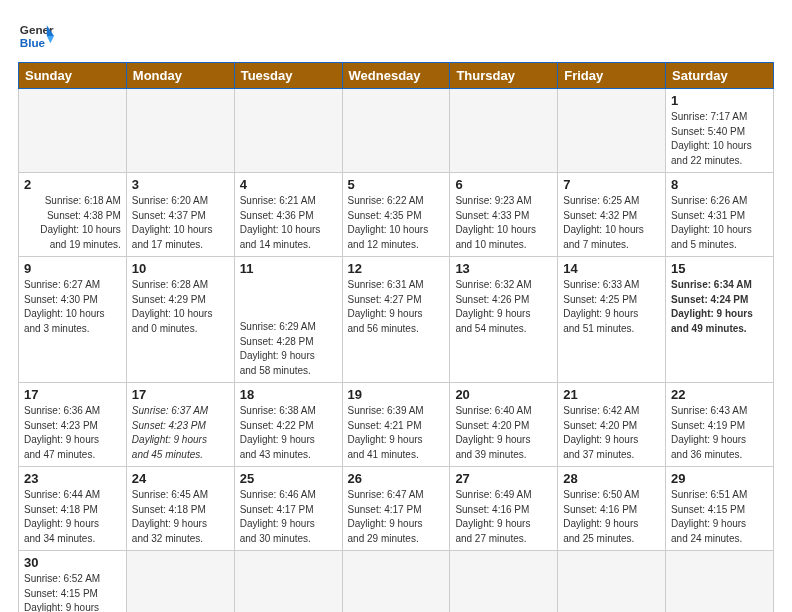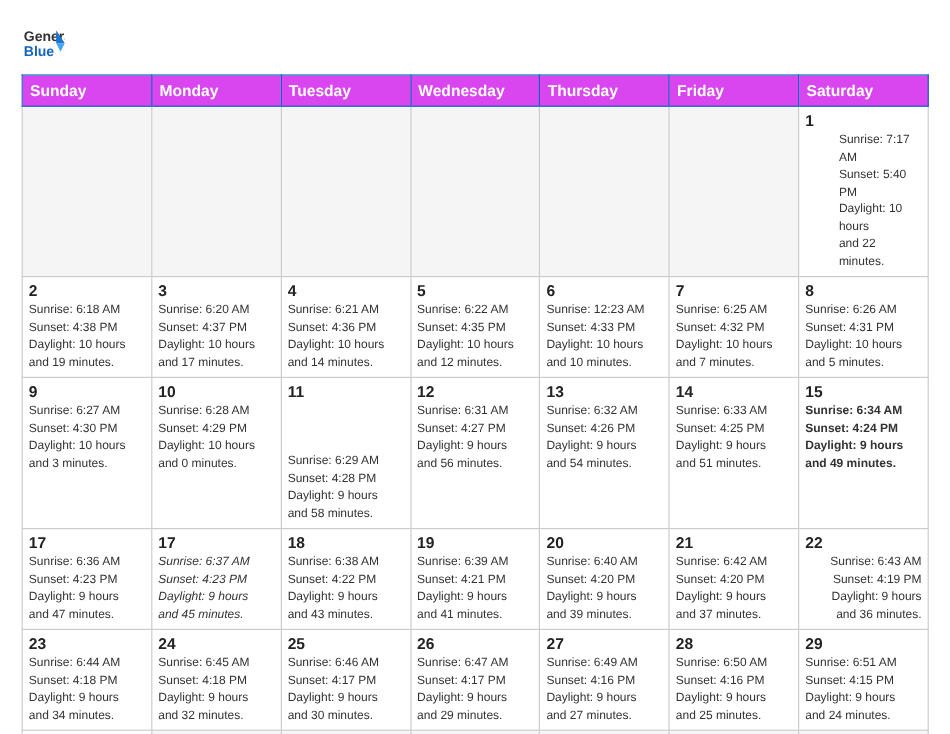--- a/index.html
+++ b/index.html
@@ -42,21 +42,21 @@
       color: #333;
       margin-top: 2px;
     }
     .calendar {
       width: 100%;
       border-collapse: collapse;
       margin-top: 8px;
       border: 1px solid #bbb;
     }
     .calendar th {
-      background: #d946ef;
+      background: #a16207;
       color: #fff;
       font-size: 13px;
       font-weight: bold;
       padding: 5px 6px;
       border: 1px solid #1565c0;
       text-align: left;
     }
     .calendar td {
       border: 1px solid #ccc;
       vertical-align: top;
@@ -117,30 +117,30 @@
     <tbody id="calendar-body">
     <tr>
           <td class="empty"></td>
           <td class="empty"></td>
           <td class="empty"></td>
           <td class="empty"></td>
           <td class="empty"></td>
           <td class="empty"></td>
           <td>
             <span class="day-num">1</span>
-            <div class="day-info" style="white-space: pre-line; margin-left: 28px;">Sunrise: 7:17 AM
+            <div class="day-info" style="white-space: pre-line;">Sunrise: 7:17 AM
 Sunset: 5:40 PM
 Daylight: 10 hours
 and 22 minutes.</div>
           </td>
         </tr>
         <tr>
           <td>
             <span class="day-num">2</span>
-            <div class="day-info" style="white-space: pre-line;">Sunrise: 6:18 AM
+            <div class="day-info" style="white-space: pre-line; text-align: right;">Sunrise: 6:18 AM
 Sunset: 4:38 PM
 Daylight: 10 hours
 and 19 minutes.</div>
           </td>
           <td>
             <span class="day-num">3</span>
             <div class="day-info" style="white-space: pre-line;">Sunrise: 6:20 AM
 Sunset: 4:37 PM
 Daylight: 10 hours
 and 17 minutes.</div>
@@ -154,21 +154,21 @@
           </td>
           <td>
             <span class="day-num">5</span>
             <div class="day-info" style="white-space: pre-line;">Sunrise: 6:22 AM
 Sunset: 4:35 PM
 Daylight: 10 hours
 and 12 minutes.</div>
           </td>
           <td>
             <span class="day-num">6</span>
-            <div class="day-info" style="white-space: pre-line;">Sunrise: 12:23 AM
+            <div class="day-info" style="white-space: pre-line;">Sunrise: 9:23 AM
 Sunset: 4:33 PM
 Daylight: 10 hours
 and 10 minutes.</div>
           </td>
           <td>
             <span class="day-num">7</span>
             <div class="day-info" style="white-space: pre-line;">Sunrise: 6:25 AM
 Sunset: 4:32 PM
 Daylight: 10 hours
 and 7 minutes.</div>
@@ -270,21 +270,21 @@
           </td>
           <td>
             <span class="day-num">21</span>
             <div class="day-info" style="white-space: pre-line;">Sunrise: 6:42 AM
 Sunset: 4:20 PM
 Daylight: 9 hours
 and 37 minutes.</div>
           </td>
           <td>
             <span class="day-num">22</span>
-            <div class="day-info" style="white-space: pre-line; text-align: right;">Sunrise: 6:43 AM
+            <div class="day-info" style="white-space: pre-line;">Sunrise: 6:43 AM
 Sunset: 4:19 PM
 Daylight: 9 hours
 and 36 minutes.</div>
           </td>
         </tr>
         <tr>
           <td>
             <span class="day-num">23</span>
             <div class="day-info" style="white-space: pre-line;">Sunrise: 6:44 AM
 Sunset: 4:18 PM

